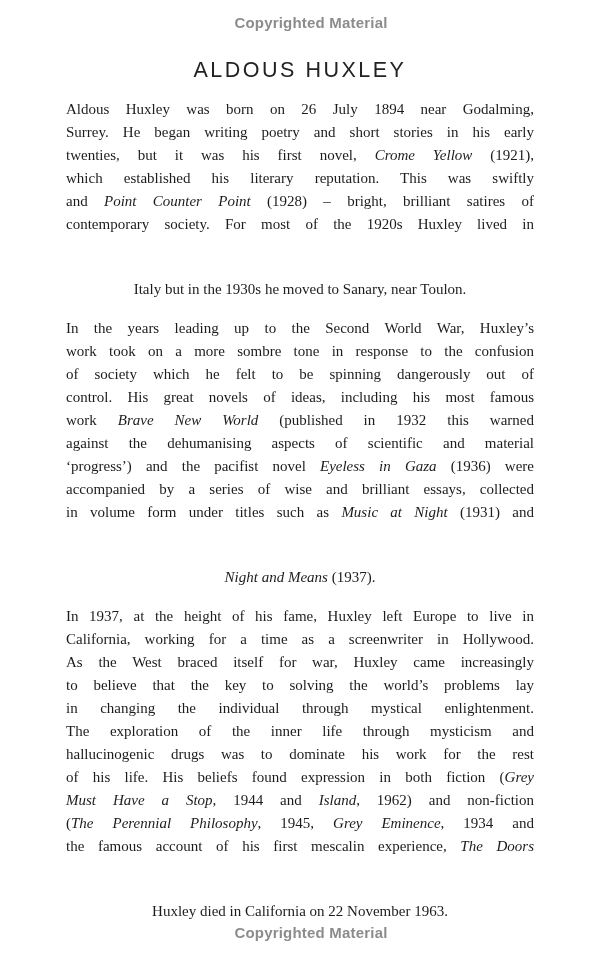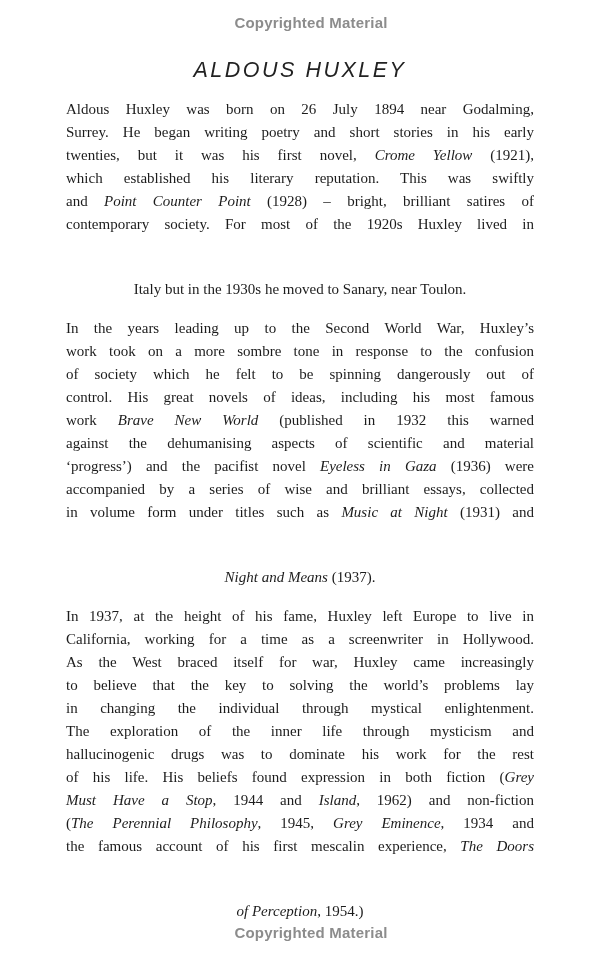--- a/index.html
+++ b/index.html
@@ -34,21 +34,20 @@
     top: 58px;
     left: 0;
     right: 0;
     margin: 0;
     text-align: center;
     font-family: "Liberation Sans", sans-serif;
     font-weight: 400;
     font-size: 21.5px;
     letter-spacing: 2.5px;
     color: #222222;
-    font-style: italic;
   }
   .text-block {
     position: absolute;
     top: 98px;
     left: 66px;
     width: 468px;
     font-size: 15px;
     line-height: 23px;
   }
   .para {
@@ -109,20 +108,19 @@
       <div class="line justify"><span>California, working for a time as a screenwriter in Hollywood.</span></div>
       <div class="line justify"><span>As the West braced itself for war, Huxley came increasingly</span></div>
       <div class="line justify"><span>to believe that the key to solving the world’s problems lay</span></div>
       <div class="line justify"><span>in changing the individual through mystical enlightenment.</span></div>
       <div class="line justify"><span>The exploration of the inner life through mysticism and</span></div>
       <div class="line justify"><span>hallucinogenic drugs was to dominate his work for the rest</span></div>
       <div class="line justify"><span>of his life. His beliefs found expression in both fiction (</span><em>Grey</em></div>
       <div class="line justify"><em>Must Have a Stop</em><span>, 1944 and </span><em>Island</em><span>, 1962) and non-fiction</span></div>
       <div class="line justify"><span>(</span><em>The Perennial Philosophy</em><span>, 1945, </span><em>Grey Eminence</em><span>, 1934 and</span></div>
       <div class="line justify"><span>the famous account of his first mescalin experience, </span><em>The Doors</em></div>
-      <div class="line center"><em>of Perception</em><span>, 1954.)</span></div>
     </div>
     <div class="para">
       <div class="line center"><span>Huxley died in California on 22 November 1963.</span></div>
     </div>
   </div>
 
 <div class="copyright bottom">Copyrighted Material</div>
 
 </body></html>

